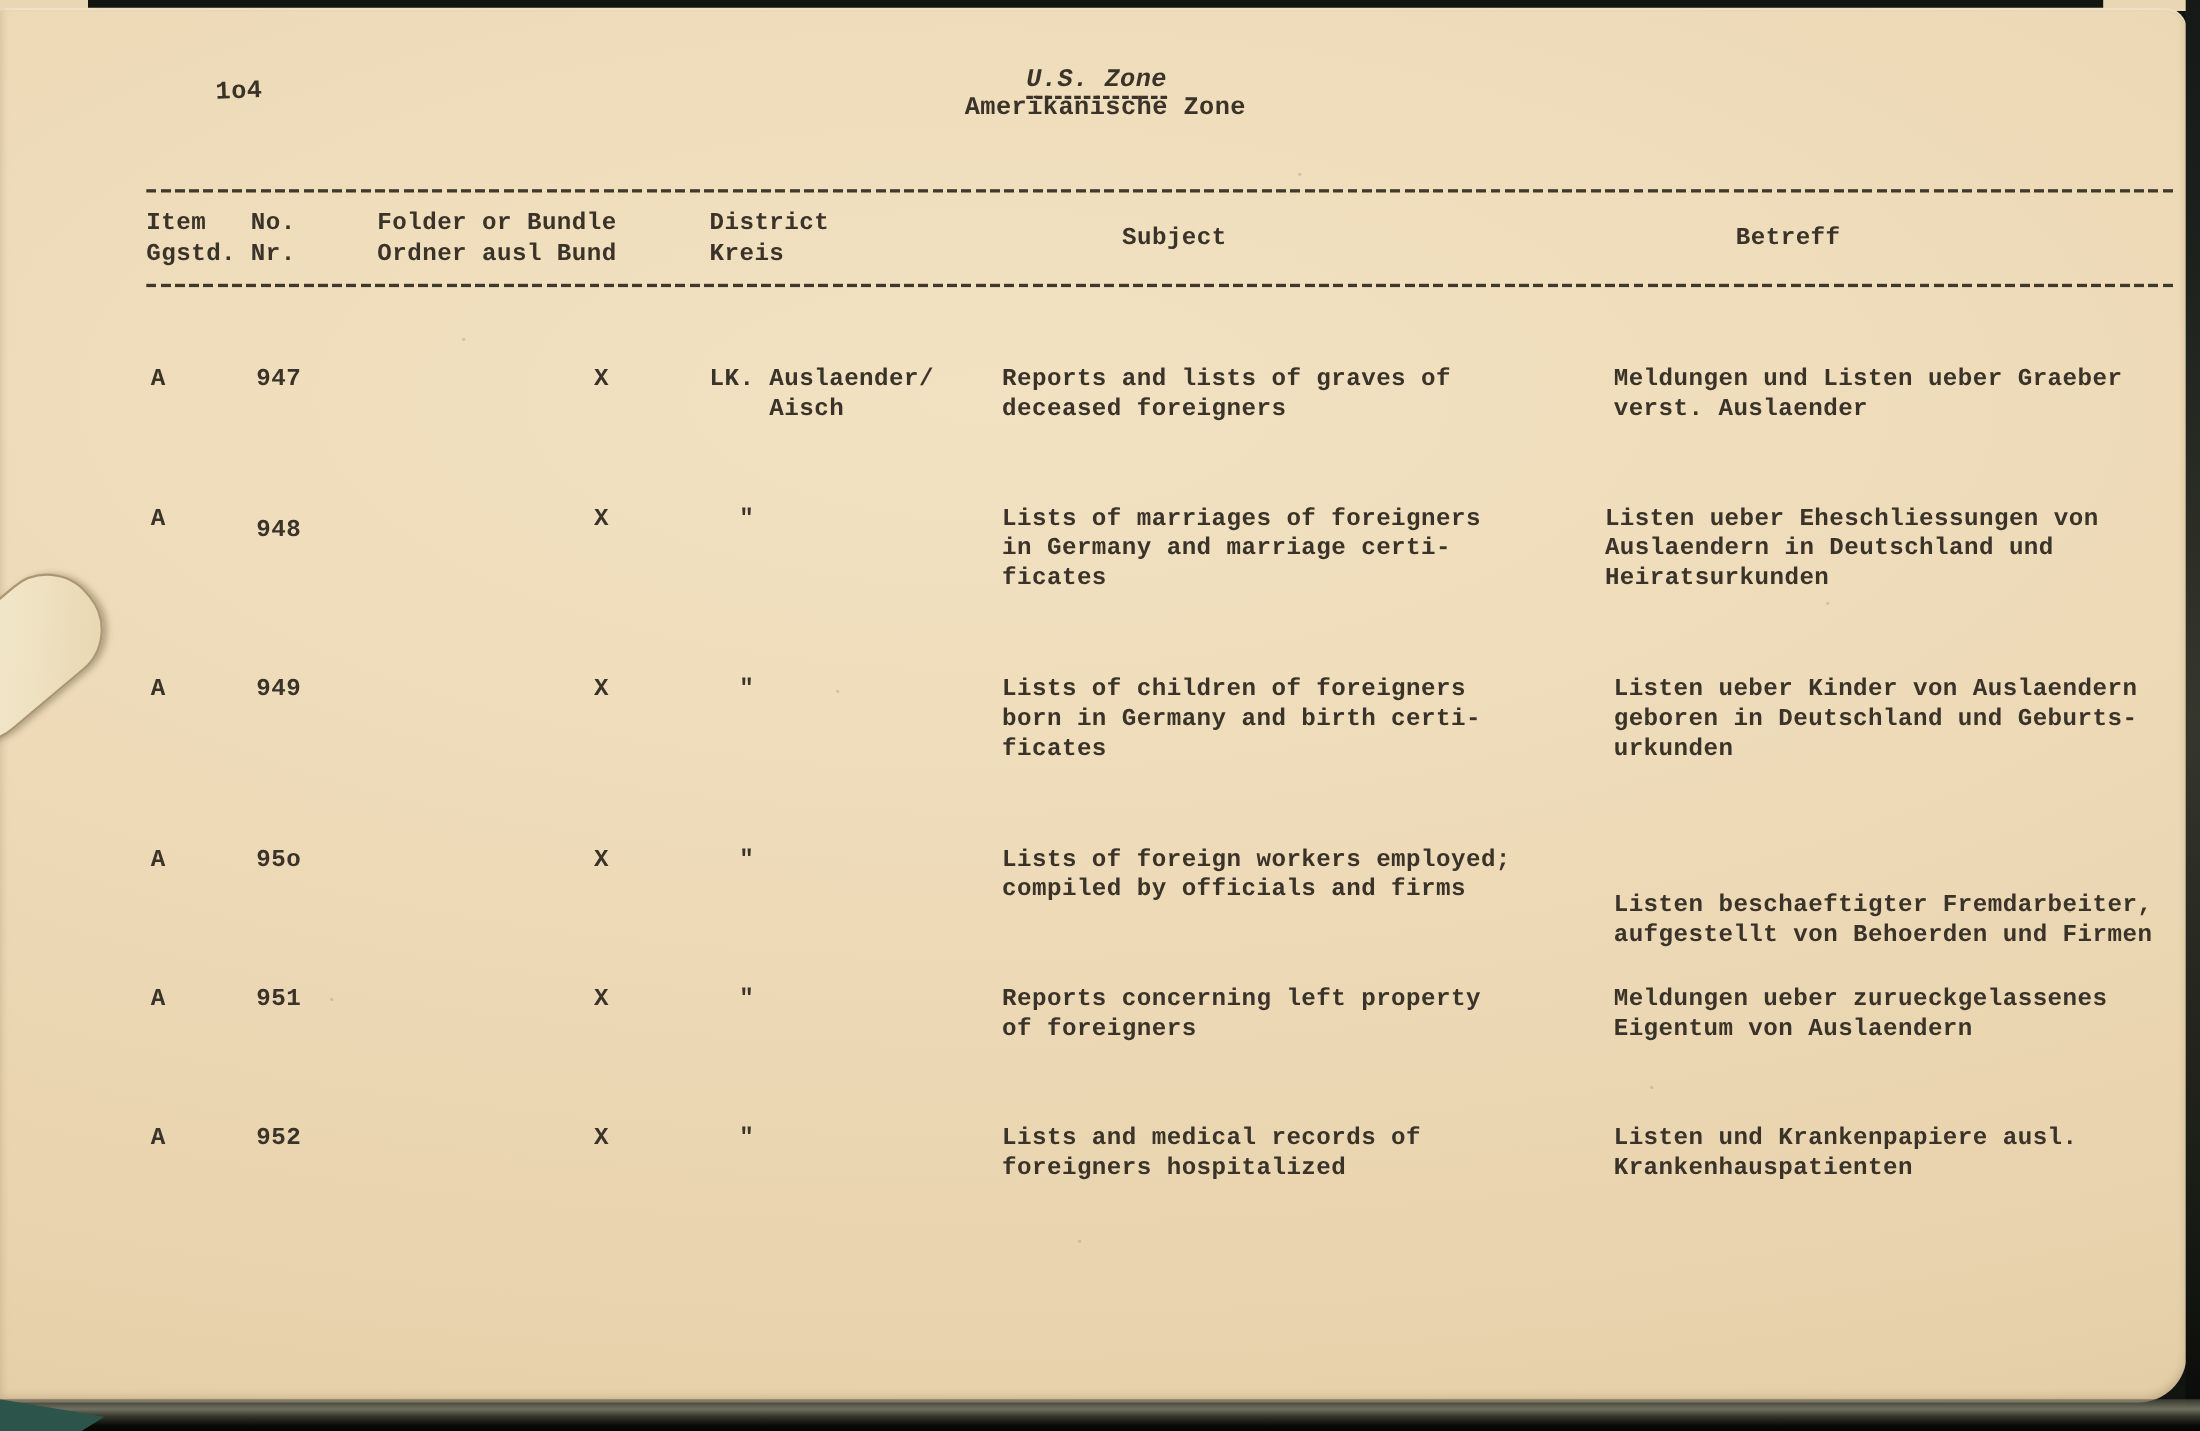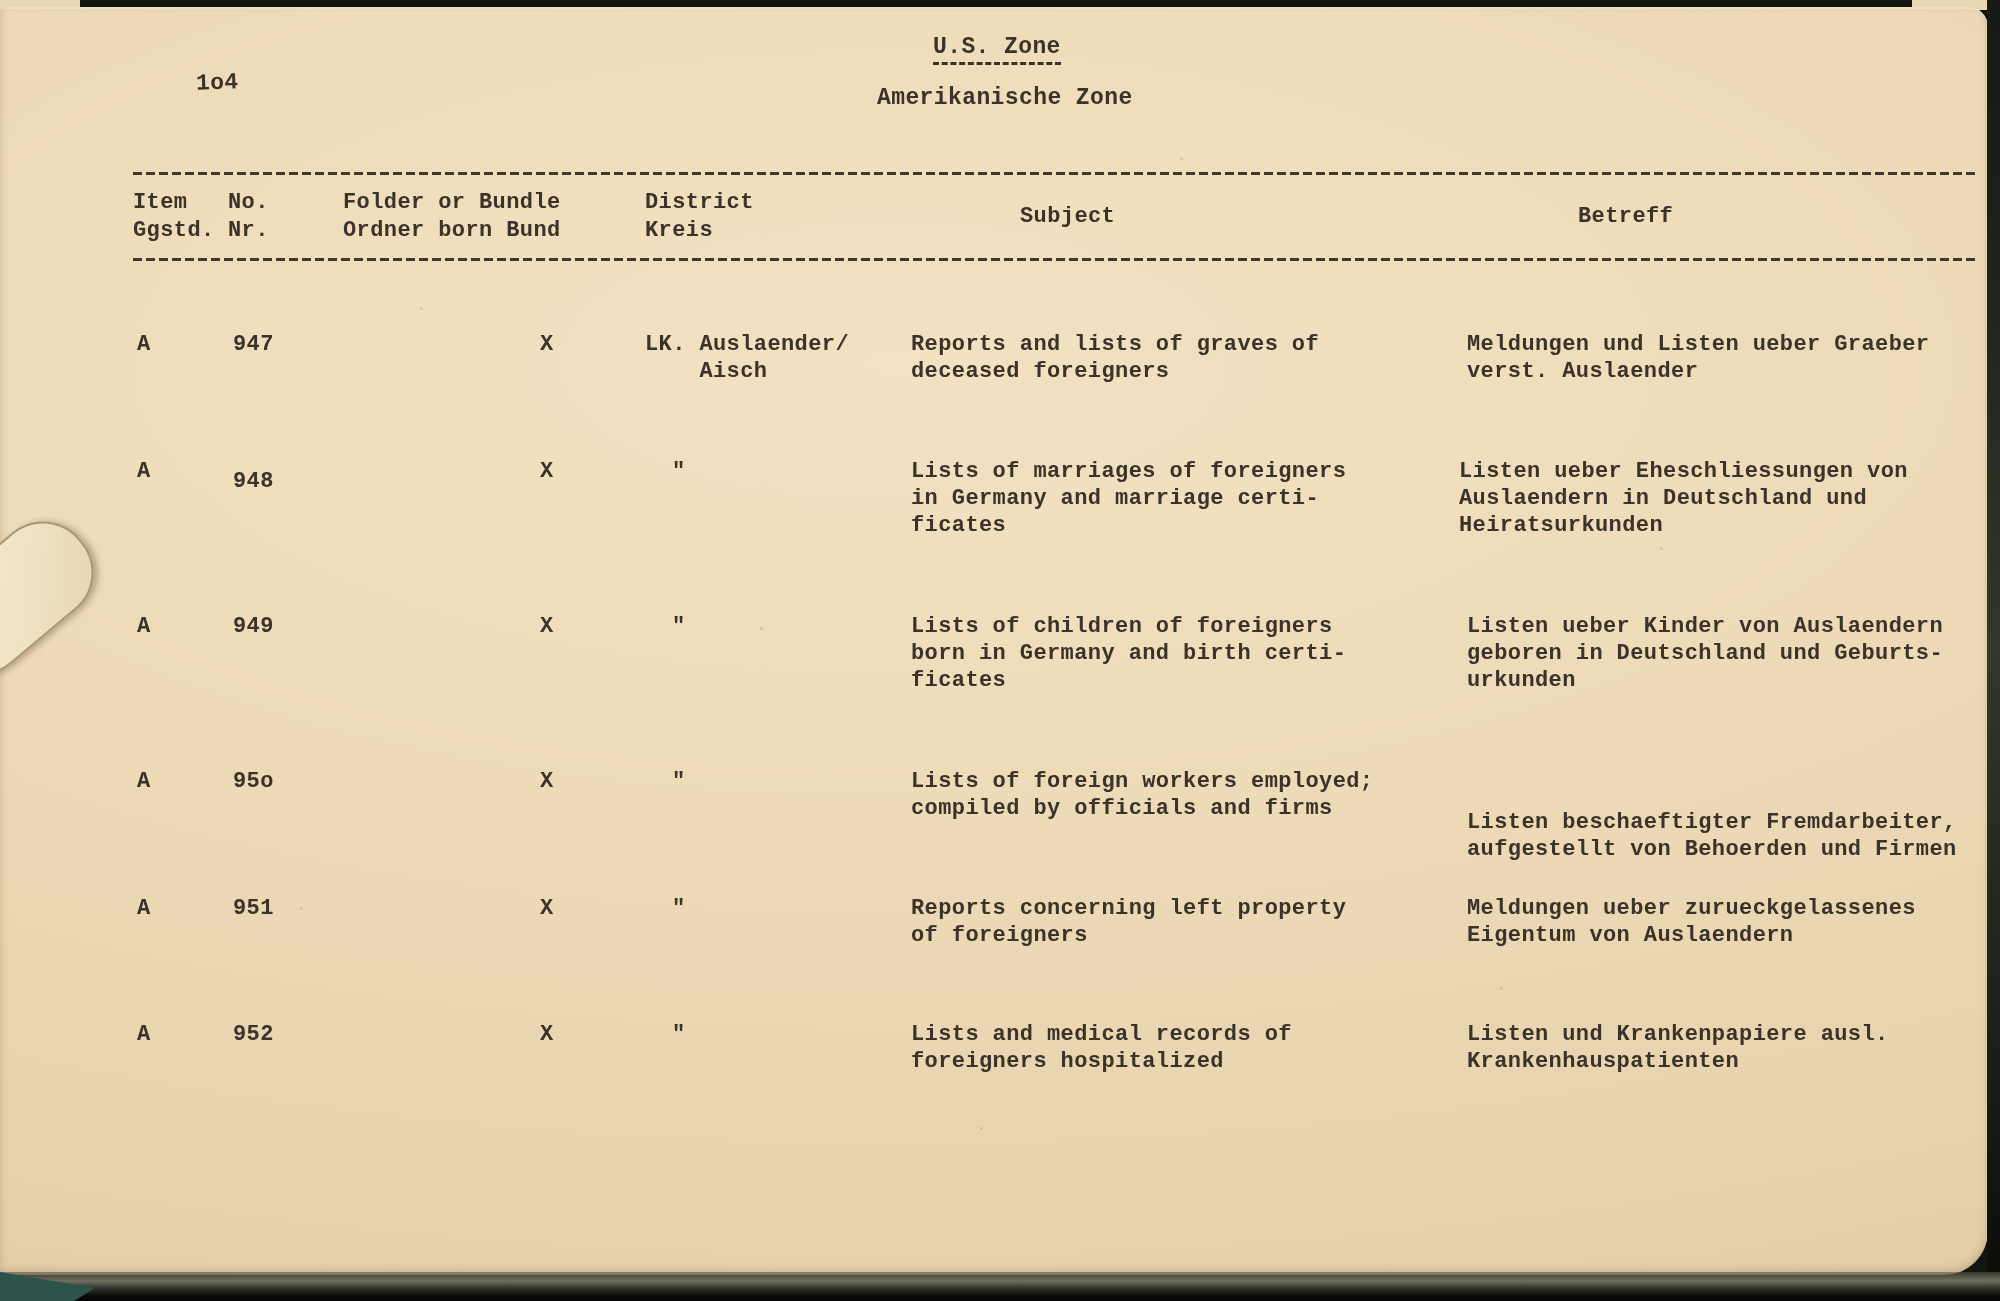--- a/index.html
+++ b/index.html
@@ -45,21 +45,21 @@
     box-shadow:3px 3px 6px rgba(70,55,30,.35);
   }
   .ink{color:#3a332a;font-weight:700;letter-spacing:.4px;}
   .cell{position:absolute;white-space:pre;font-size:22px;line-height:27px;}
   .hdr{position:absolute;white-space:pre;font-size:22px;line-height:28px;}
   .rule{
     position:absolute;left:133px;width:1845px;height:3px;
     background:repeating-linear-gradient(90deg,#3f382c 0 9px,transparent 9px 13px);
   }
   .pagenum{position:absolute;left:196px;top:63px;font-size:23px;transform:rotate(-2deg);}
-  .title-en{position:absolute;left:933px;top:27px;font-size:23px;border-bottom:3px dashed #3a332a;padding-bottom:2px;}
+  .title-en{position:absolute;left:933px;top:52px;font-size:23px;border-bottom:3px dashed #3a332a;padding-bottom:2px;font-style:italic;}
   .title-de{position:absolute;left:877px;top:78px;font-size:23px;}
 </style>
 </head>
 <body>
 
 <div class="behind-corner left"></div>
 <div class="behind-corner right"></div>
 
 <div class="paper">
   <div class="speckles">
@@ -77,21 +77,21 @@
   <div class="title-en ink">U.S. Zone</div>
   <div class="title-de ink">Amerikanische Zone</div>
 
   <div class="rule" style="top:165px"></div>
 
   <div class="hdr ink" style="left:133px;top:182px">Item
 Ggstd.</div>
   <div class="hdr ink" style="left:228px;top:182px">No.
 Nr.</div>
   <div class="hdr ink" style="left:343px;top:182px">Folder or Bundle
-Ordner born Bund</div>
+Ordner ausl Bund</div>
   <div class="hdr ink" style="left:645px;top:182px">District
 Kreis</div>
   <div class="hdr ink" style="left:1020px;top:196px">Subject</div>
   <div class="hdr ink" style="left:1578px;top:196px">Betreff</div>
 
   <div class="rule" style="top:251px"></div>
 
   <div>
     <div class="cell ink" style="left:137px;top:324px">A</div>
     <div class="cell ink" style="left:233px;top:324px">947</div>

